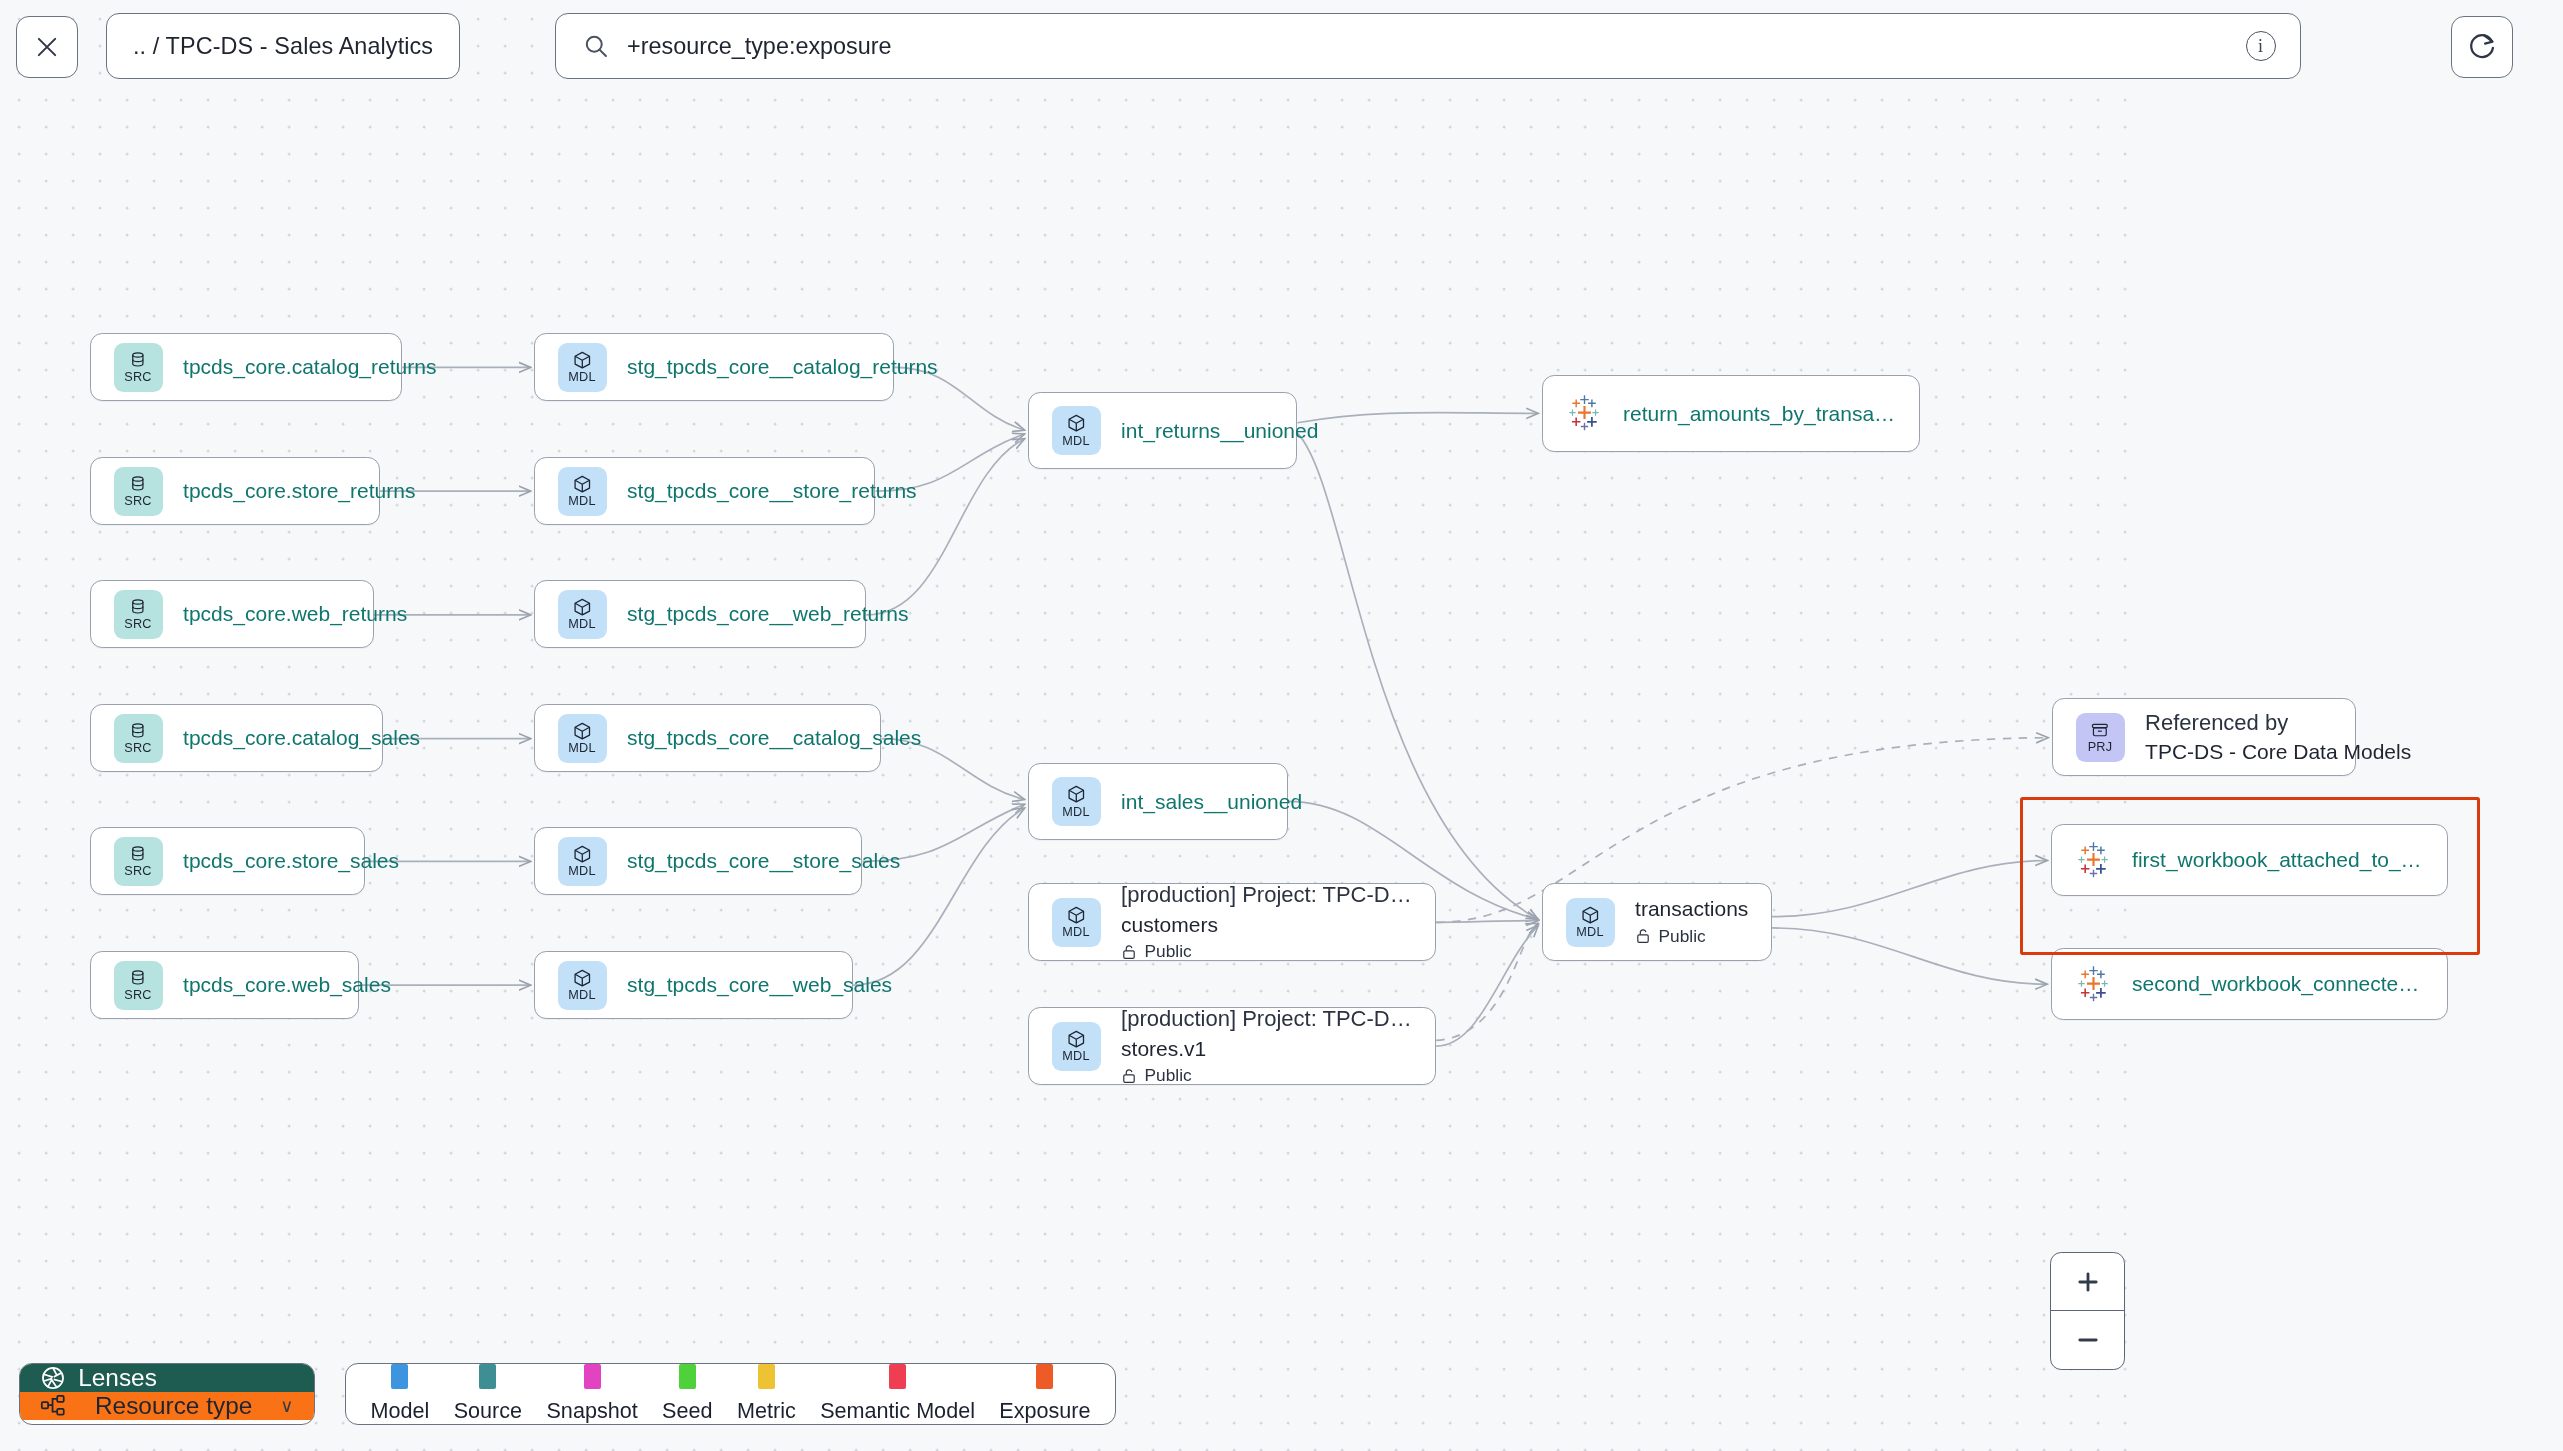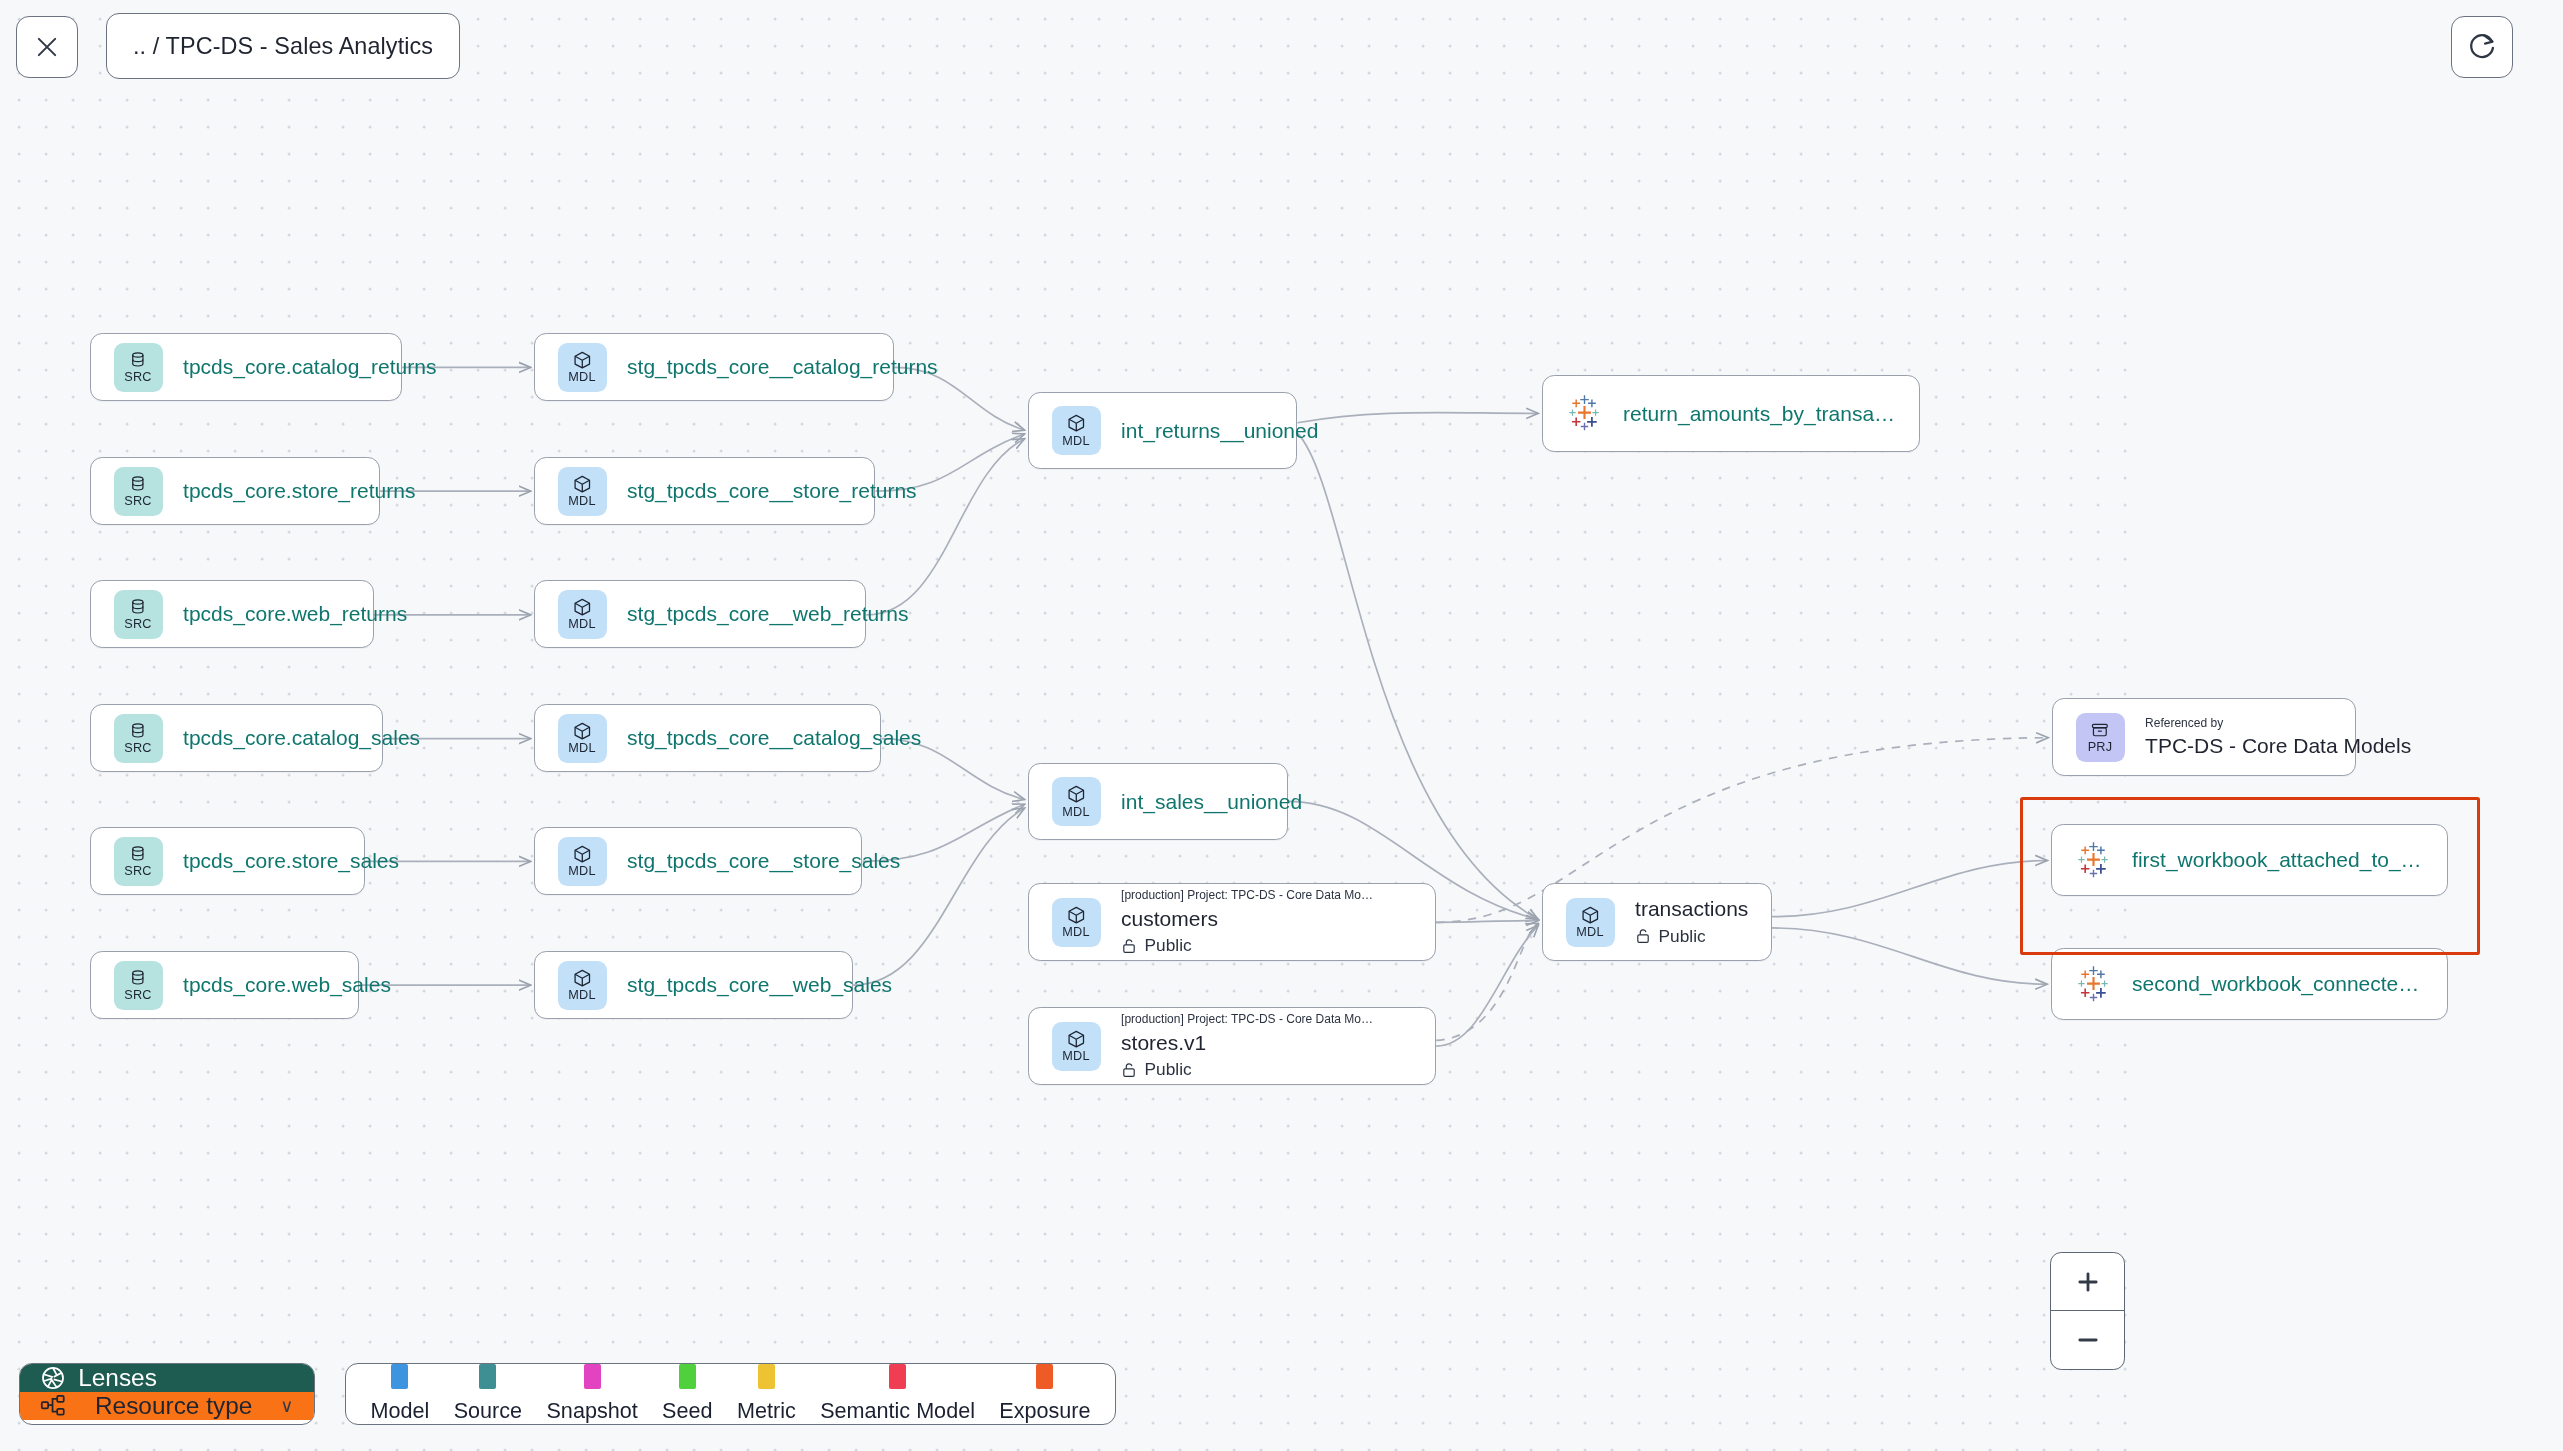--- a/index.html
+++ b/index.html
@@ -77,21 +77,21 @@
   .badge.mdl { background: #c2e0f8; }
   .badge.prj { background: #c3c6f5; }
   .badge .bglyph { height: 20.6px; display:flex; align-items:center; }
   .badge .btxt {
     font-size: 12.7px; font-weight: 400; color: #1d2533; letter-spacing: 0.2px;
     line-height: 1;
   }
   .node-label { font-size: 21px; color: #0f766e; white-space: nowrap; }
   .node-body { display:flex; flex-direction: column; gap: 4.7px; min-width: 0; }
   .node-sub {
-    font-size: 12px; color: #2b3240; white-space: nowrap;
+    font-size: 22px; color: #2b3240; white-space: nowrap;
     overflow: hidden; text-overflow: ellipsis; max-width: 370px;
   }
   .node-title { font-size: 21px; color: #1f2430; white-space: nowrap; }
   .node-vis {
     font-size: 17.3px; color: #2b3240; display:flex; align-items:center; gap: 7.5px;
   }
   .tableau-ico { width: 37px; height: 37px; flex: 0 0 auto; }
   .trunc { overflow: hidden; text-overflow: ellipsis; white-space: nowrap; }
 
   
@@ -153,20 +153,28 @@
     <div class="tb-btn" id="close-btn">
       <svg width="28" height="28" viewBox="0 0 24 24" fill="none" stroke="#2f3645" stroke-width="1.7" stroke-linecap="round">
         <path d="M5 5 L19 19 M19 5 L5 19"></path>
       </svg>
     </div>
 
     <div class="tb-btn" id="breadcrumb-btn">
       <span>.. / TPC-DS - Sales Analytics</span>
     </div>
 
+    <div class="tb-btn" id="search-box">
+      <svg width="28" height="28" viewBox="0 0 24 24" fill="none" stroke="#4a5261" stroke-width="1.7" stroke-linecap="round">
+        <circle cx="10.5" cy="10.5" r="6.4"></circle>
+        <path d="M15.2 15.3 L20.5 20.6"></path>
+      </svg>
+      <span id="search-text">+resource_type:exposure</span>
+      <span class="info-icon">i</span>
+    </div>
 
     <div class="tb-btn" id="refresh-btn">
       <svg width="32" height="32" viewBox="0 0 24 24" fill="none" stroke="#2f3645" stroke-width="1.7" stroke-linecap="round" stroke-linejoin="round">
         <path d="M19.5 7.8 A8.2 8.2 0 1 0 20.2 12.6"></path>
         <path d="M13.6 3.2 L19.9 8.0 L14.3 9.4"></path>
       </svg>
     </div>
   </div>
 
   <div id="canvas">

